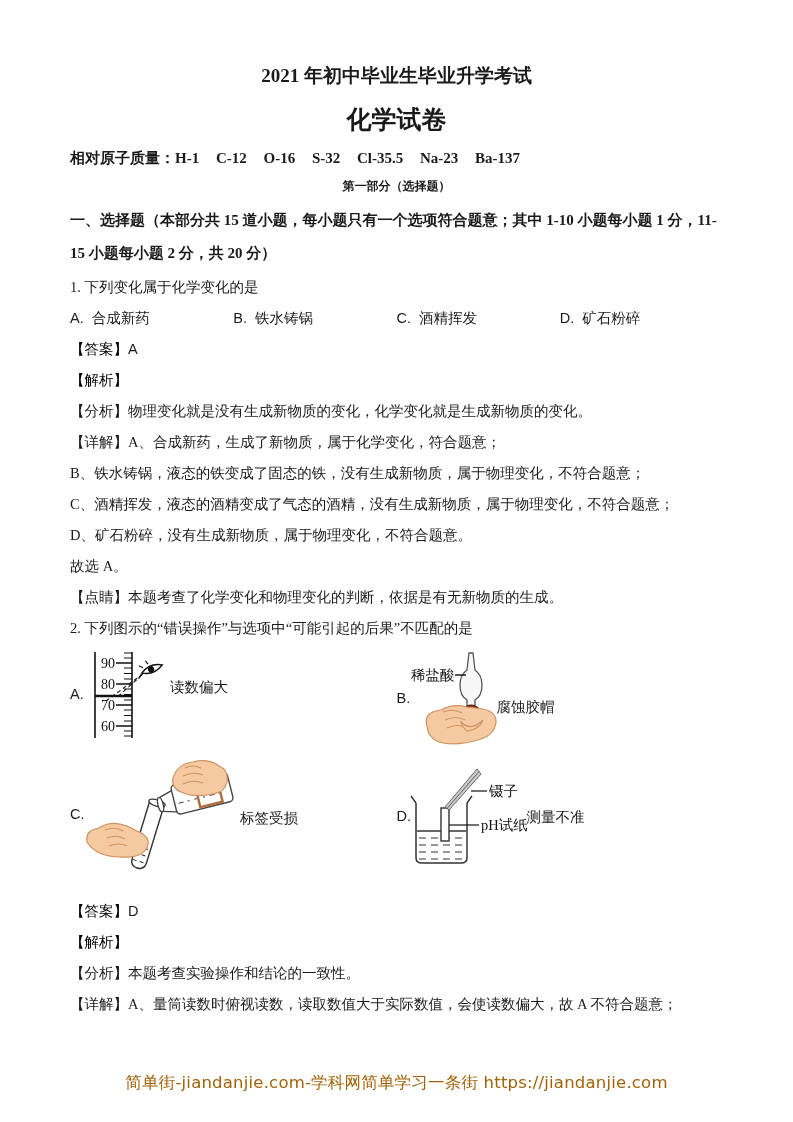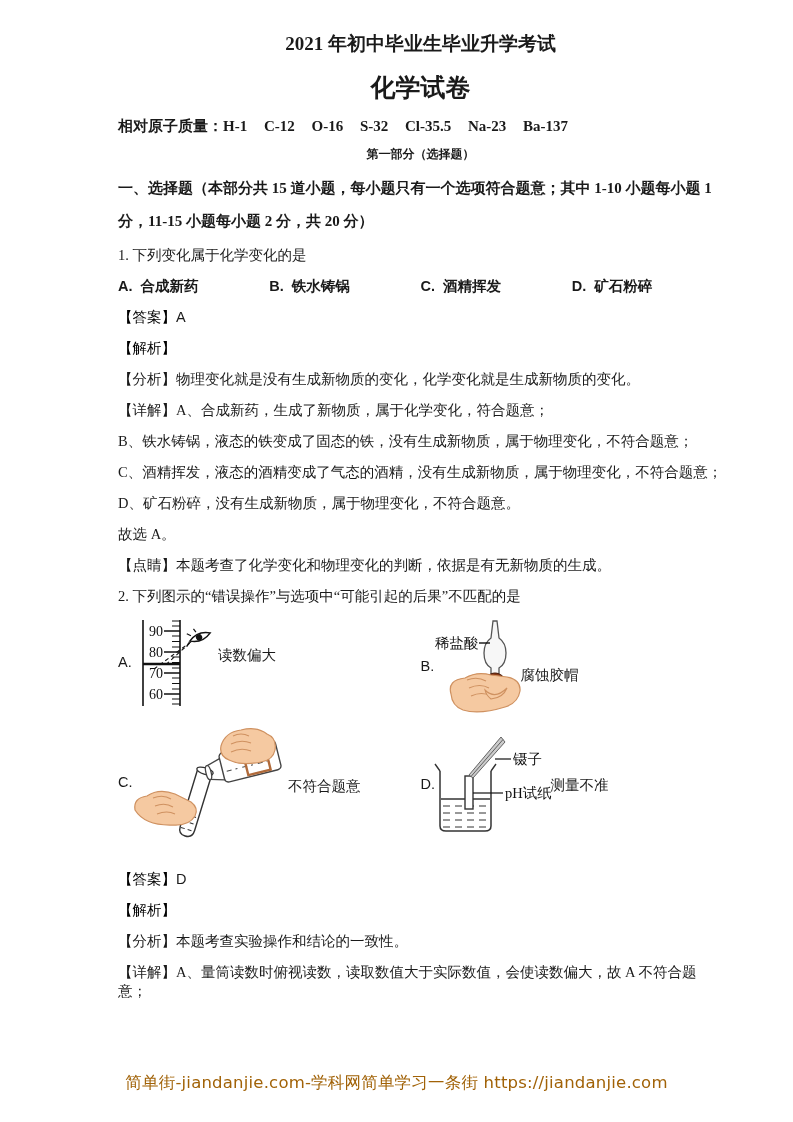--- a/index.html
+++ b/index.html
@@ -2,31 +2,31 @@
 <html><head>
 <meta charset="utf-8">
 <style>
   html,body { margin:0; padding:0; background:#e8e8e8; }
   .page {
     position:relative; width:793px; height:1122px; margin:0 auto;
     background:#ffffff; overflow:hidden;
     font-family:"Liberation Serif","DejaVu Serif",serif;
     color:#1a1a1a;
   }
-  .content { padding:32px 70px 0 70px;margin-left:48px; }
+  .content { padding:64px 70px 0 70px; }
   .title { margin:0 0 20px 0; text-align:center; font-size:19px; font-weight:bold; line-height:24px; }
   .subtitle { margin:0 0 16px 0; text-align:center; font-size:25px; font-weight:bold; line-height:24px; }
   .atomic { margin:0 0 8px 0; font-size:15px; font-weight:bold; line-height:20px; word-spacing:13px; }
   .part-heading { margin:0 0 8px 0; text-align:center; font-size:12px; font-weight:bold; line-height:20px; }
   .section-intro { margin:0 0 8px 0; font-size:15px; font-weight:bold; line-height:33px; }
   .para { margin:0 0 12px 0; font-size:14.5px; line-height:19px; }
   .blue { color:#000000;text-align:center; }
   .ans-val, .opt-key, .fig-key { font-family:"Liberation Sans","DejaVu Sans",sans-serif; }
   .options-row { display:flex; margin:0 0 12px 0; font-size:14.5px; line-height:19px; }
-  .option { width:165px;font-weight:bold; }
+  .option { width:165px; }
   .opt-key { margin-right:8px; }
   .fig-row { display:flex; }
   .fig-cell { position:relative; width:333px; }
   .fig-cell.r1 { height:106px; }
   .fig-cell.r2 { height:132px; }
   .fig-key { position:absolute; font-size:14.5px; }
   .fig-caption { position:absolute; font-size:14.5px; white-space:nowrap; }
   .figsvg { position:absolute; }
   svg { font-family:"Liberation Serif","DejaVu Serif",serif; }
   svg text { fill:#111; }
@@ -129,21 +129,21 @@
                 <path d="M74 31 L88 27 M74 45 L88 49" stroke="#444" stroke-width="1.3" fill="none"></path>
                 <ellipse cx="74" cy="38" rx="2.6" ry="7.2" fill="#fff" stroke="#444" stroke-width="1.3"></ellipse>
                 <path d="M92 41 H103 M108 41 H119 M124 41 H134" stroke="#444" stroke-width="1" stroke-dasharray="5 4" fill="none"></path>
                 <rect x="112" y="33" width="23" height="17" fill="none" stroke="#b06a3a" stroke-width="2.4"></rect>
               </g>
               <path d="M88 20 Q92 6 108 4 Q124 0 134 8 Q144 12 142 24 Q140 34 128 36 Q108 40 96 34 Q86 30 88 20 Z" fill="#f5c9a1" stroke="#cf9160" stroke-width="1.2"></path>
               <path d="M100 10 Q108 6 116 10 M98 18 Q108 13 118 17 M98 26 Q108 21 118 25" fill="none" stroke="#cf9160" stroke-width="1.1"></path>
               <path d="M2 84 Q0 72 14 70 Q26 62 42 68 L58 76 Q66 82 62 90 Q56 100 40 99 Q12 100 2 84 Z" fill="#f5c9a1" stroke="#cf9160" stroke-width="1.2"></path>
               <path d="M20 72 Q30 68 38 73 M22 80 Q32 76 40 81 M24 88 Q34 84 42 88" fill="none" stroke="#cf9160" stroke-width="1.1"></path>
             </svg>
-            <span class="fig-caption" style="left:170px;top:53px;">不符合题意</span>
+            <span class="fig-caption" style="left:170px;top:53px;">标签受损</span>
           </div>
 
           <div class="fig-cell r2">
             <span class="fig-key" style="left:0;top:52px;">D.</span>
             <svg class="figsvg" style="left:12px;top:7px;" width="135" height="104" viewBox="0 0 135 104">
               <path d="M7 40 L2 33 M58 40 L63 33" stroke="#333" stroke-width="1.4" fill="none"></path>
               <path d="M7 40 V95 Q7 100 13 100 H52 Q58 100 58 95 V40" fill="none" stroke="#333" stroke-width="1.5"></path>
               <line x1="8" y1="68" x2="57" y2="68" stroke="#333" stroke-width="1.4"></line>
               <path d="M10 75 H55 M10 82 H55 M10 89 H55 M10 96 H53" stroke="#333" stroke-width="1" stroke-dasharray="7 5" fill="none"></path>
               <rect x="32" y="45" width="8" height="33" fill="#fff" stroke="#333" stroke-width="1.4"></rect>

